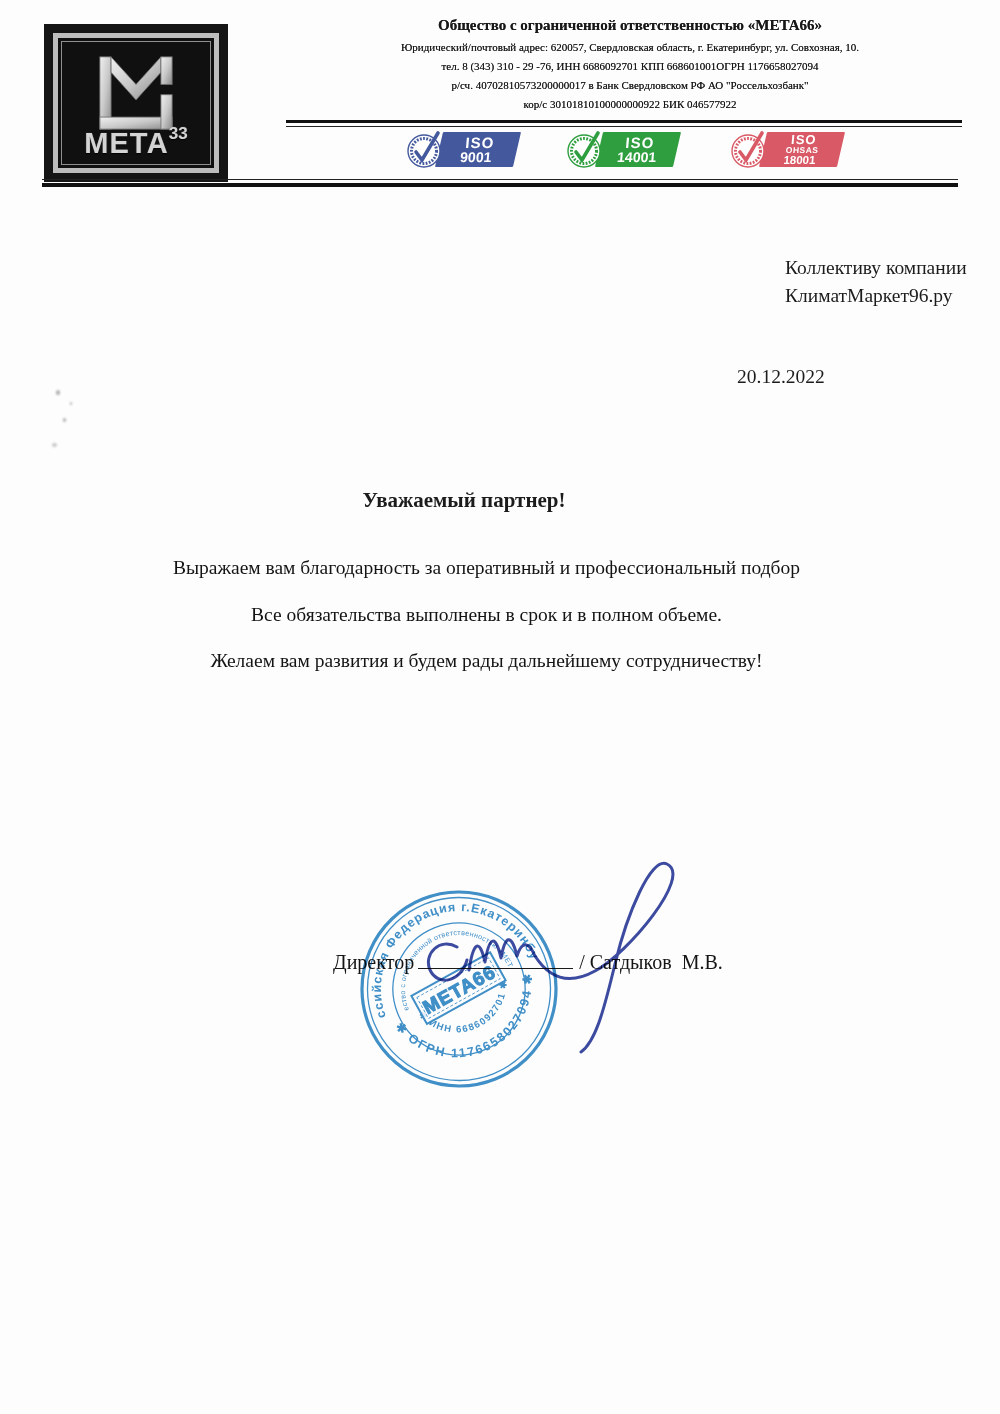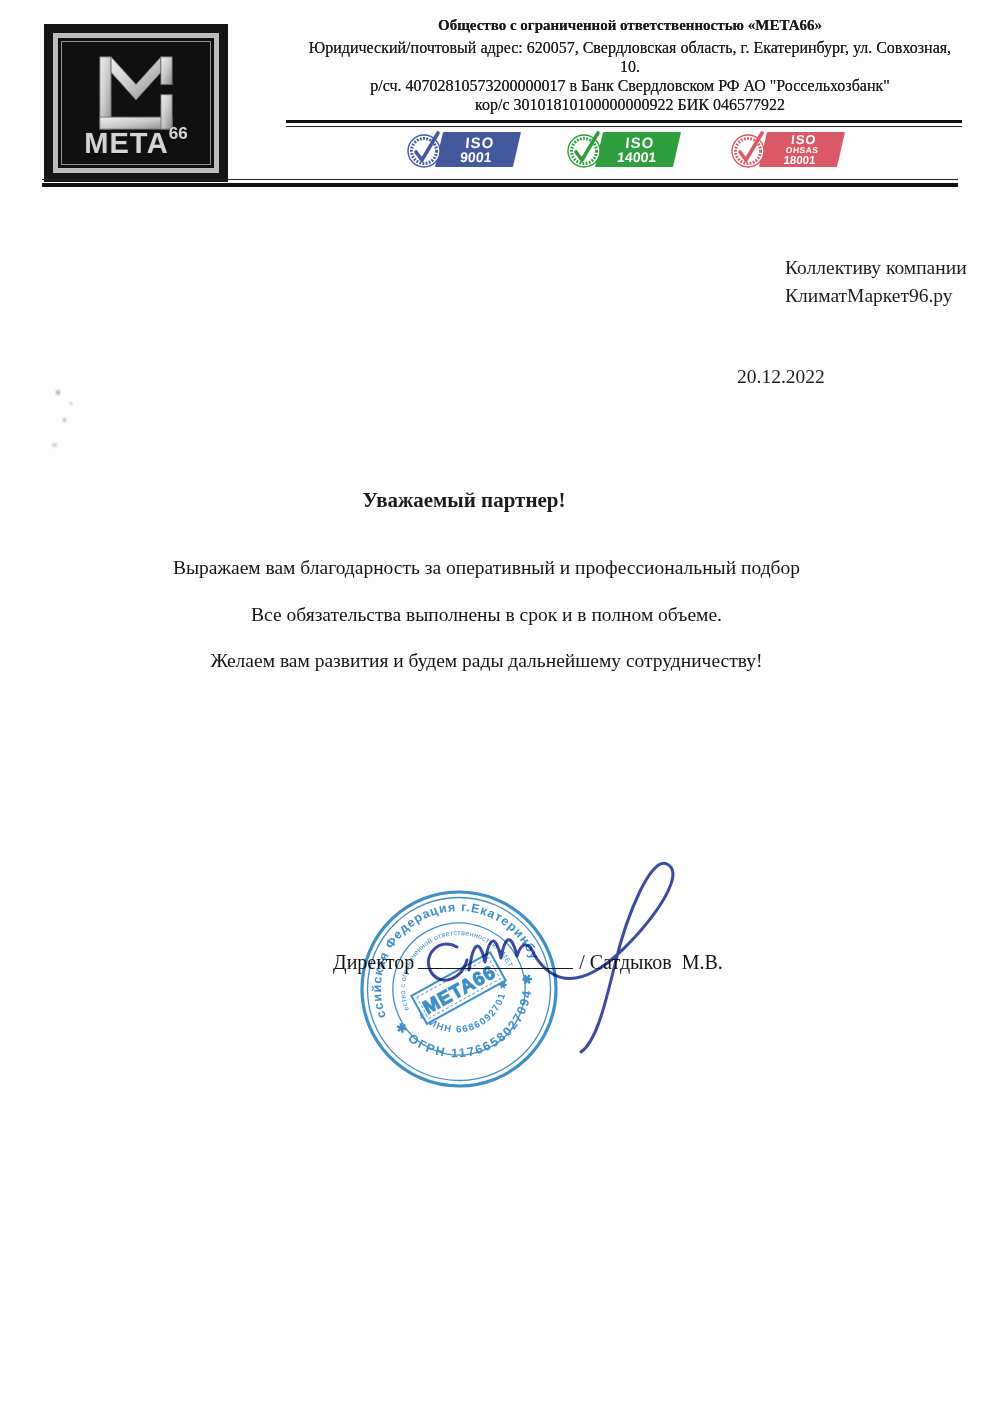--- a/index.html
+++ b/index.html
@@ -30,21 +30,21 @@
     text-shadow:0 1px 1px #000, 0 0 1px #777;
   }
   .logo-word sup{font-size:17px; vertical-align:14px; letter-spacing:0;}
 
   
   .header-text{
     position:absolute; left:300px; top:17px; width:660px; text-align:center;
     color:#181818; text-shadow:0 0 .4px #444;
   }
   .header-company{font-size:15px; font-weight:bold; margin-bottom:4px;}
-  .header-line{font-size:16px; line-height:19px;}
+  .header-line{font-size:11px; line-height:19px;}
 
   
   .rule-top{position:absolute; left:286px; top:120px; width:676px; height:3px;
     border-top:3px solid #111; border-bottom:1.5px solid #222;}
   .rule-bottom{position:absolute; left:42px; top:179px; width:916px; height:3px;
     border-top:1.5px solid #222; border-bottom:4px solid #111;}
 
   
   .iso-badge{position:absolute; top:130px; width:118px; height:42px;}
   .iso-badge.b1{left:406px;} .iso-badge.b2{left:566px;} .iso-badge.b3{left:730px;}
@@ -114,27 +114,28 @@
           </linearGradient>
         </defs>
         <g fill="url(#silver)" stroke="#6f6f6f" stroke-width="1">
           <rect x="8" y="8" width="13" height="84"></rect>
           <polygon points="21,8 50,40 79,8 79,26 50,58 21,26"></polygon>
           <rect x="79" y="8" width="13" height="32"></rect>
           <rect x="8" y="78" width="84" height="14"></rect>
           <rect x="79" y="52" width="13" height="40"></rect>
         </g>
       </svg>
-      <div class="logo-word"><span>МЕТА</span><sup>66</sup></div>
+      <div class="logo-word"><span>МЕТА</span><sup>33</sup></div>
     </div>
   </div>
 
   <div class="header-text">
     <div class="header-company">Общество с ограниченной ответственностью «МЕТА66»</div>
     <div class="header-line">Юридический/почтовый адрес: 620057, Свердловская область, г. Екатеринбург, ул. Совхозная, 10.</div>
+    <div class="header-line">тел. 8 (343) 310 - 29 -76,  ИНН 6686092701 КПП 668601001ОГРН 1176658027094</div>
     <div class="header-line">р/сч. 40702810573200000017 в Банк Свердловском  РФ АО "Россельхозбанк"</div>
     <div class="header-line">кор/с 30101810100000000922 БИК 046577922</div>
   </div>
 
   <div class="rule-top"></div>
 
   <div class="iso-badge b1">
     <div class="iso-shape">
       <div class="txt iso-l1">ISO</div>
       <div class="txt iso-l2">9001</div>

